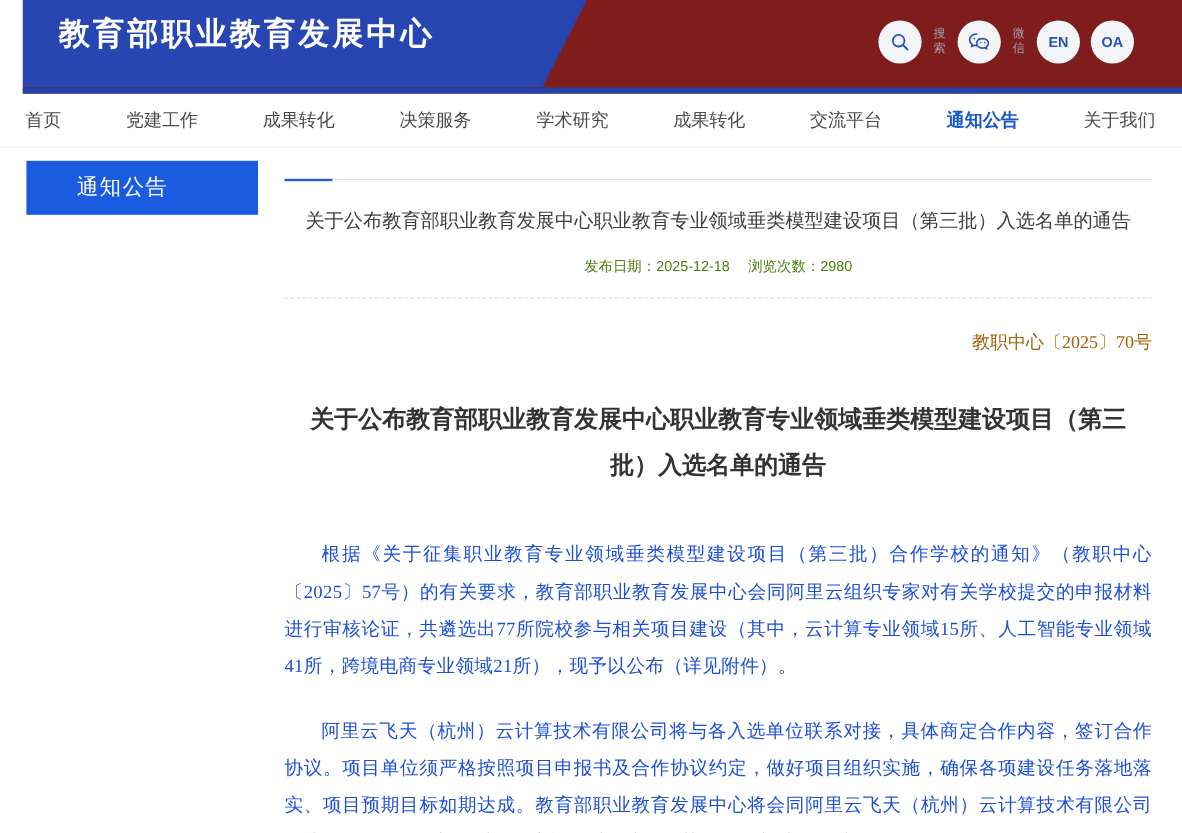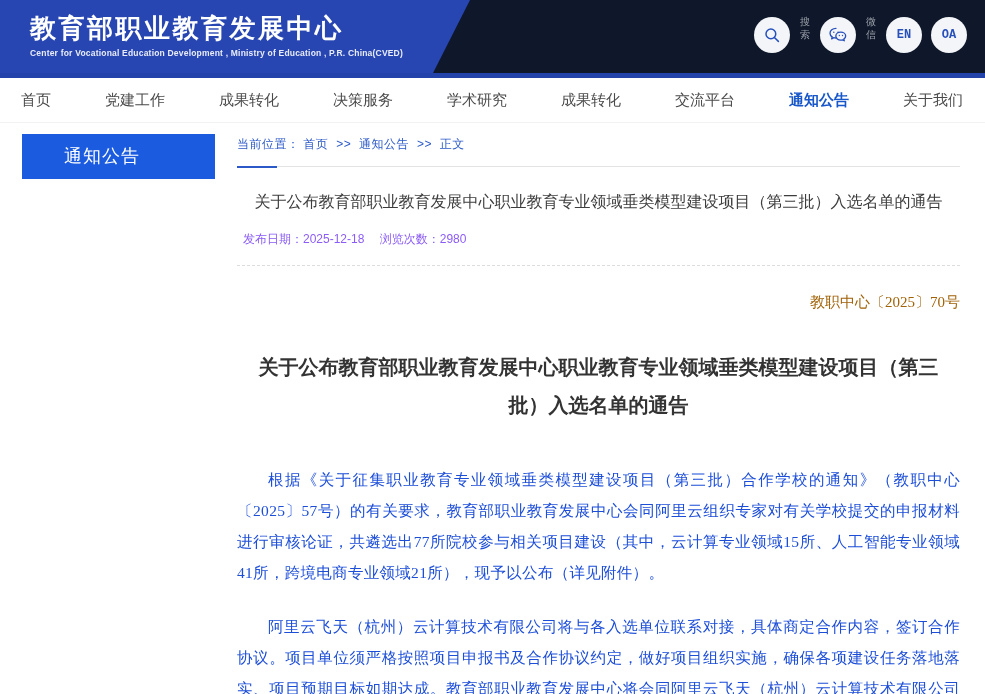--- a/index.html
+++ b/index.html
@@ -6,34 +6,34 @@
   html,body { width:985px; }
   body {
     height:694px;
     background:#ffffff;
     font-family:"Liberation Sans","DejaVu Sans",sans-serif;
     color:#333;
     overflow:hidden;
   }
 
   
-  .header { position:relative; height:78px; background:#0f172a; }
+  .header { position:relative; height:78px; background:#7f1d1d;margin-left:19px; }
   .header-slab {
     position:absolute; left:0; top:0; width:470px; height:73px;
     background:#2846b2;
     clip-path:polygon(0 0, 100% 0, calc(100% - 37px) 100%, 0 100%);
   }
   .header-bottom-bar {
     position:absolute; left:0; bottom:0; width:100%; height:5px; background:#2343ab;
   }
   .logo { position:absolute; left:30px; top:13px; color:#fff; z-index:2; }
   .logo-title { font-size:26px; font-weight:bold; letter-spacing:2.5px; line-height:1.2; }
   .logo-sub { font-size:8.5px; letter-spacing:.2px; margin-top:4px; color:#e8ecf9; font-weight:bold; }
   .header-tools {
-    position:absolute; right:18px; top:17px; display:flex; gap:9px; z-index:2;font-family:Liberation Mono, monospace;
+    position:absolute; right:40px; top:17px; display:flex; align-items:center; gap:9px; z-index:2;
   }
   .tool-circle {
     width:36px; height:36px; border-radius:50%; background:#f3f5f8;
     display:flex; align-items:center; justify-content:center;
     color:#2750bb; font-size:12px; font-weight:bold; cursor:pointer;
   }
   .tool-vlabel {
     font-size:10px; color:#9aa0a8; line-height:1.25; width:12px;
     display:inline-block; text-align:center; word-break:break-all;
   }
@@ -59,21 +59,21 @@
   .breadcrumb .sep { margin:0 4px; }
   .crumb { cursor:pointer; }
   .rule { position:relative; border-top:1px solid #e4e4e4; margin-top:13px; }
   .rule::before {
     content:""; position:absolute; left:0; top:-1px; width:40px; height:2px; background:#2b59c8;
   }
 
   .list-title {
     margin-top:23px; text-align:center; font-size:16px; color:#3d3d3d; line-height:1.5;
   }
-  .meta { margin-top:17px; font-size:12px; color:#8b5cf6; }
+  .meta { margin-top:17px; text-align:center; font-size:12px; color:#4d7c0f; }
   .meta span { margin:0 6px; }
   .dashed { border-top:1px dashed #ddd; margin-top:17px; }
 
   .doc-number {
     margin-top:27px; text-align:right; font-size:15px; color:#a16207;
     font-family:"Liberation Serif","DejaVu Serif",serif;
   }
 
   .article-title {
     margin-top:36px; text-align:center; font-size:20px; font-weight:bold;
@@ -90,21 +90,20 @@
 </style>
 </head>
 <body>
 
 <div class="header">
   <div class="header-slab"></div>
   <div class="header-bottom-bar"></div>
 
   <div class="logo">
     <div class="logo-title">教育部职业教育发展中心</div>
-    <div class="logo-sub">Center for Vocational Education Development , Ministry of Education , P.R. China(CVED)</div>
   </div>
 
   <div class="header-tools">
     <div class="tool-circle">
       <span>
         <svg class="icon-svg" width="18" height="18" viewBox="0 0 24 24" fill="none" stroke="#2750bb" stroke-width="2" stroke-linecap="round">
           <circle cx="10.5" cy="10.5" r="6.5"></circle>
           <line x1="15.6" y1="15.6" x2="20.5" y2="20.5"></line>
         </svg>
       </span>
@@ -143,28 +142,20 @@
 </div>
 
 <div class="main">
 
   <div class="sidebar">
     <div class="sidebar-box">通知公告</div>
   </div>
 
   <div class="content">
 
-    <div class="breadcrumb">
-      <span>当前位置：</span>
-      <span class="crumb">首页</span>
-      <span class="sep">&gt;&gt;</span>
-      <span class="crumb">通知公告</span>
-      <span class="sep">&gt;&gt;</span>
-      <span class="crumb">正文</span>
-    </div>
 
     <div class="rule"></div>
 
     <div class="list-title">关于公布教育部职业教育发展中心职业教育专业领域垂类模型建设项目（第三批）入选名单的通告</div>
 
     <div class="meta">
       <span>发布日期：2025-12-18</span>
       <span>浏览次数：2980</span>
     </div>
 

